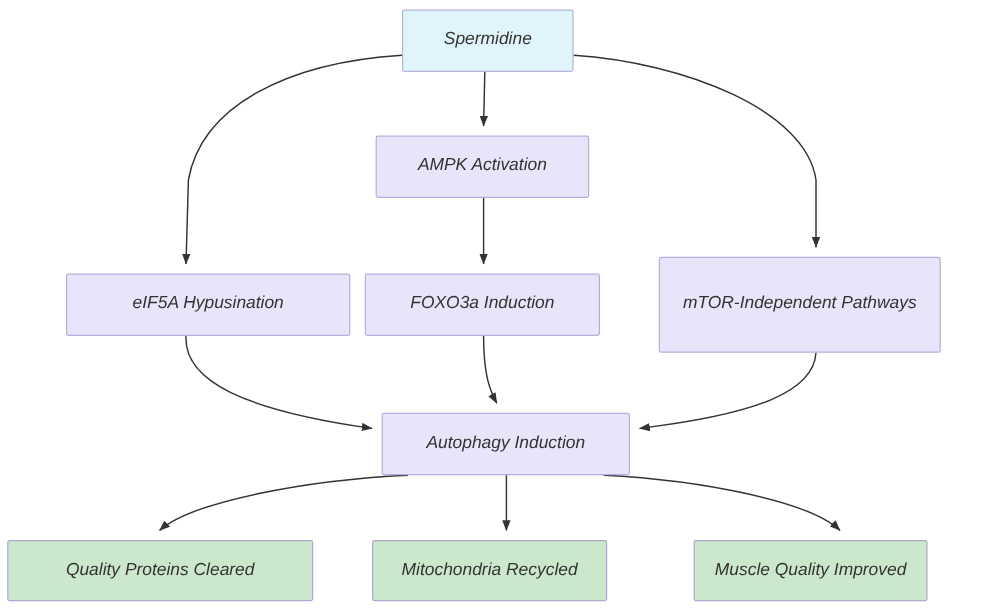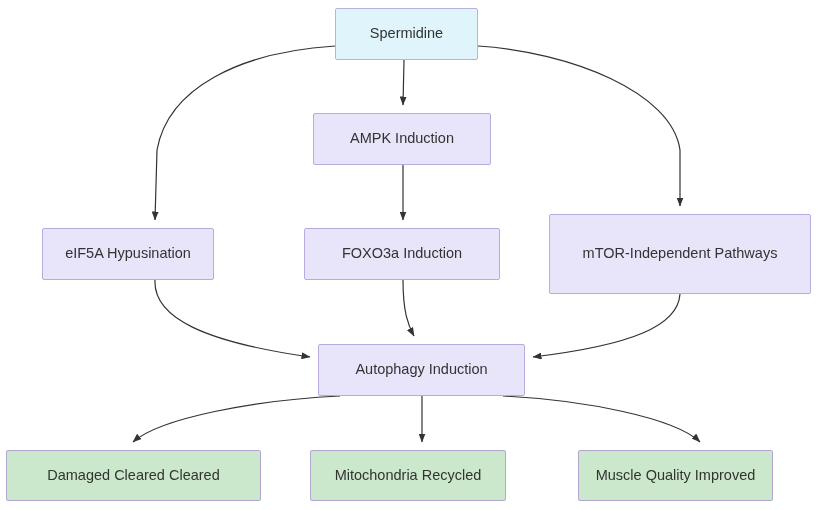--- a/index.html
+++ b/index.html
@@ -33,20 +33,21 @@
     border-radius: 2px;
     display: flex;
     align-items: center;
     justify-content: center;
     text-align: center;
     font-size: 14.5px;
     line-height: 1.35;
     color: #333333;
     padding: 4px 10px;
     z-index: 2;
+    font-style: italic;
   }
   .node.start  { background: #e0f5fb; border-color: #b7b1dd; }
   .node.proc   { background: #e8e4fa; border-color: #bbaadd; }
   .node.result { background: #cce8cc; border-color: #b0a7d0; }
 </style>
 </head>
 <body>
 
 <div id="canvas">
 
@@ -68,36 +69,36 @@
         <path d="M 422,396 L 422,442" fill="none" stroke="#333333" stroke-width="1.2" marker-end="url(#arrowhead)"></path>
         <path d="M 503,396 C 585,400 675,418 700,442" fill="none" stroke="#333333" stroke-width="1.2" marker-end="url(#arrowhead)"></path>
       </g>
   </svg>
 
   <div id="node-layer">
       <div class="node start" style="left: 335px; top: 8px; width: 143px; height: 52px;">
         <span>Spermidine</span>
       </div>
       <div class="node proc" style="left: 313px; top: 113px; width: 178px; height: 52px;">
-        <span>AMPK Induction</span>
+        <span>AMPK Activation</span>
       </div>
-      <div class="node proc" style="left: 42px; top: 228px; width: 172px; height: 52px;">
+      <div class="node proc" style="left: 55px; top: 228px; width: 237px; height: 52px;">
         <span>eIF5A Hypusination</span>
       </div>
       <div class="node proc" style="left: 304px; top: 228px; width: 196px; height: 52px;">
         <span>FOXO3a Induction</span>
       </div>
-      <div class="node proc" style="left: 549px; top: 214px; width: 262px; height: 80px;">
+      <div class="node proc" style="left: 549px; top: 214px; width: 235px; height: 80px;">
         <span>mTOR-Independent Pathways</span>
       </div>
       <div class="node proc" style="left: 318px; top: 344px; width: 207px; height: 52px; align-items: center;">
         <span>Autophagy Induction</span>
       </div>
       <div class="node result" style="left: 6px; top: 450px; width: 255px; height: 51px;">
-        <span>Damaged Cleared Cleared</span>
+        <span>Quality Proteins Cleared</span>
       </div>
       <div class="node result" style="left: 310px; top: 450px; width: 196px; height: 51px;">
         <span>Mitochondria Recycled</span>
       </div>
       <div class="node result" style="left: 578px; top: 450px; width: 195px; height: 51px;">
         <span>Muscle Quality Improved</span>
       </div>
     </div>
 
 </div>

